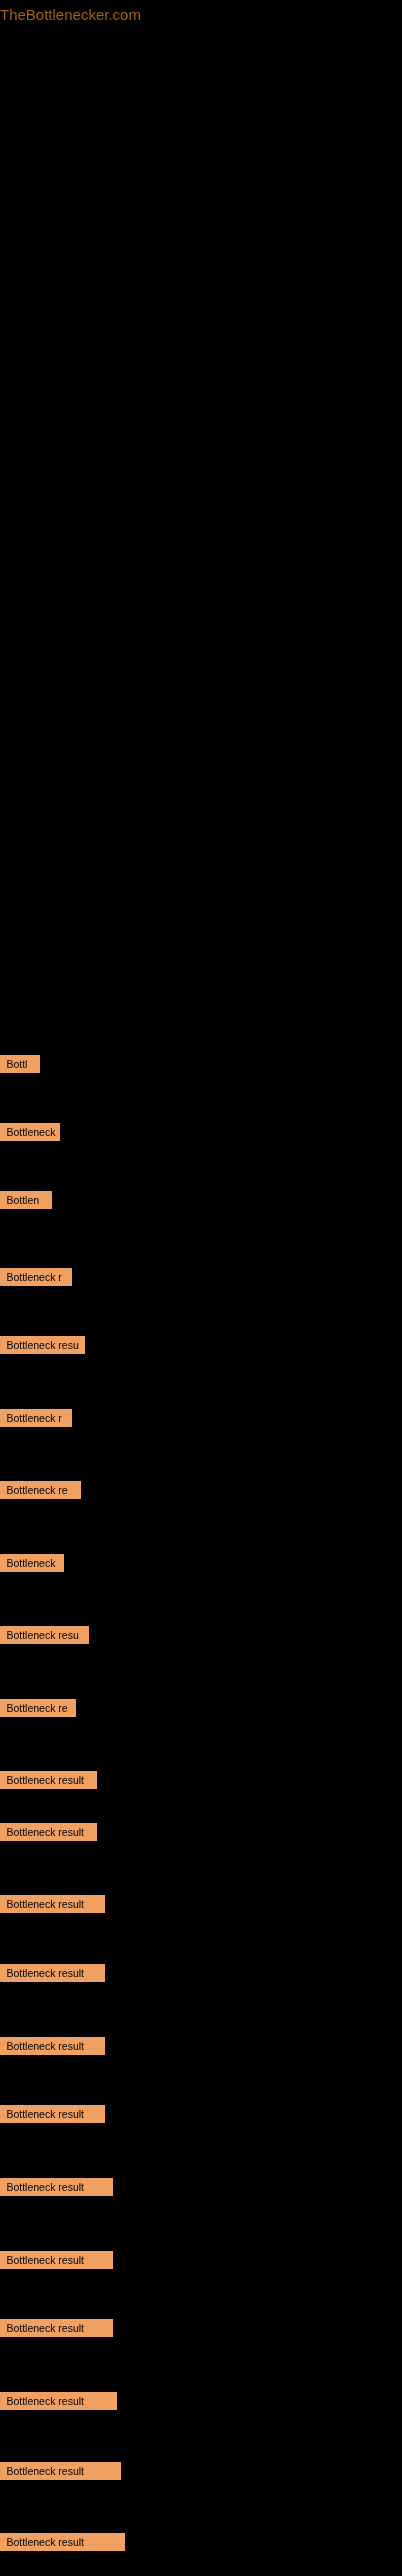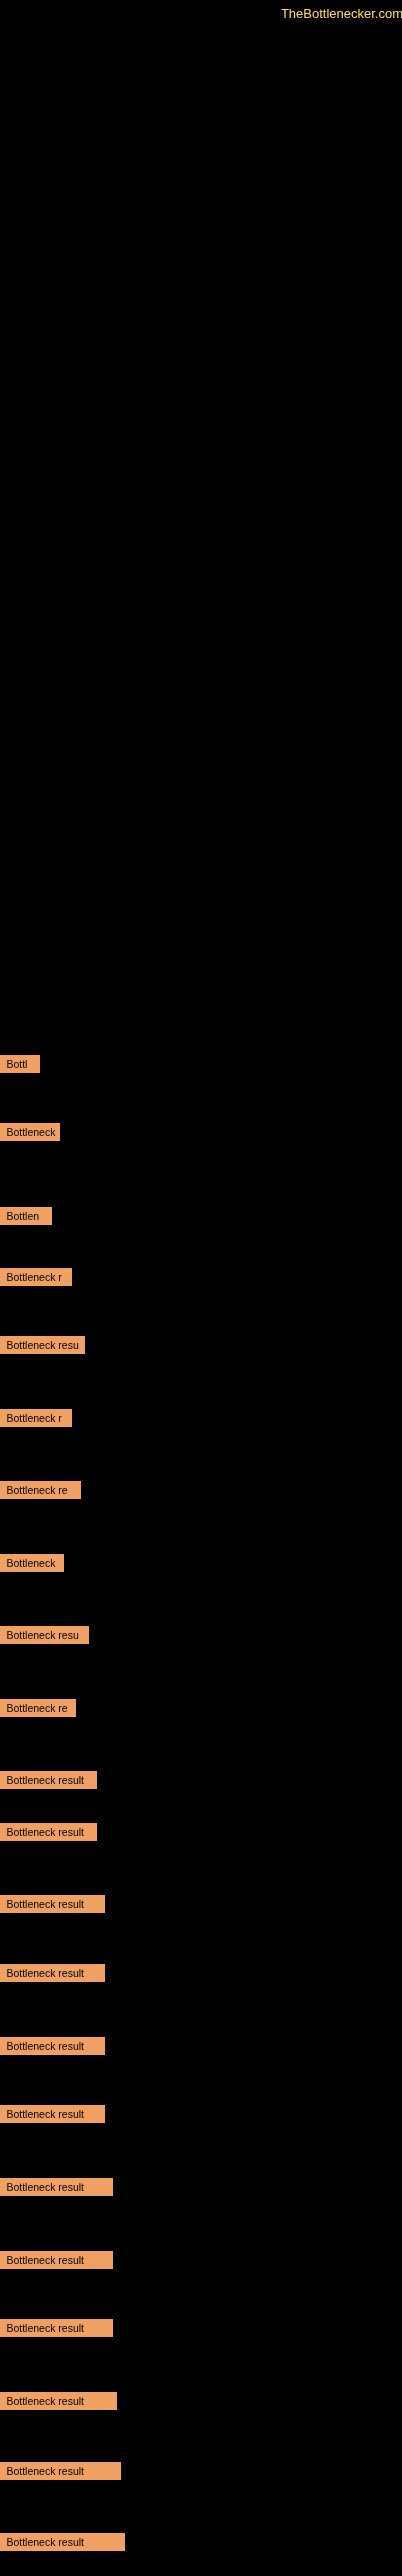--- a/index.html
+++ b/index.html
@@ -8,23 +8,23 @@
       box-sizing: border-box;
     }
     body {
       background-color: #000000;
       width: 403px;
       min-height: 2576px;
       font-family: Arial, sans-serif;
       position: relative;
     }
     .site-title {
-      color: #fde047;
-      font-size: 13px;
-      text-align: right;
+      color: #a16207;
+      font-size: 15px;
+      text-align: left;
       padding-top: 6.4px;
       position: absolute;
       top: 0;
       left: 0;
       right: 0;
     }
     .bottleneck-item {
       position: absolute;
       left: 0;
       background-color: #f0a060;
@@ -36,21 +36,21 @@
     }
   </style>
 </head>
 <body>
 
 <div class="site-title">TheBottlenecker.com</div>
 
 <div id="items-container">
     <div class="bottleneck-item" style="top: 1055px; width: 40px;">Bottl</div>
     <div class="bottleneck-item" style="top: 1123px; width: 60px;">Bottleneck</div>
-    <div class="bottleneck-item" style="top: 1191px; width: 52px; margin-top: 16px;">Bottlen</div>
+    <div class="bottleneck-item" style="top: 1191px; width: 52px;">Bottlen</div>
     <div class="bottleneck-item" style="top: 1268px; width: 72px;">Bottleneck r</div>
     <div class="bottleneck-item" style="top: 1336px; width: 85px;">Bottleneck resu</div>
     <div class="bottleneck-item" style="top: 1409px; width: 72px;">Bottleneck r</div>
     <div class="bottleneck-item" style="top: 1481px; width: 81px;">Bottleneck re</div>
     <div class="bottleneck-item" style="top: 1554px; width: 64px;">Bottleneck</div>
     <div class="bottleneck-item" style="top: 1626px; width: 89px;">Bottleneck resu</div>
     <div class="bottleneck-item" style="top: 1699px; width: 76px;">Bottleneck re</div>
     <div class="bottleneck-item" style="top: 1771px; width: 97px;">Bottleneck result</div>
     <div class="bottleneck-item" style="top: 1823px; width: 97px;">Bottleneck result</div>
     <div class="bottleneck-item" style="top: 1895px; width: 105px;">Bottleneck result</div>

